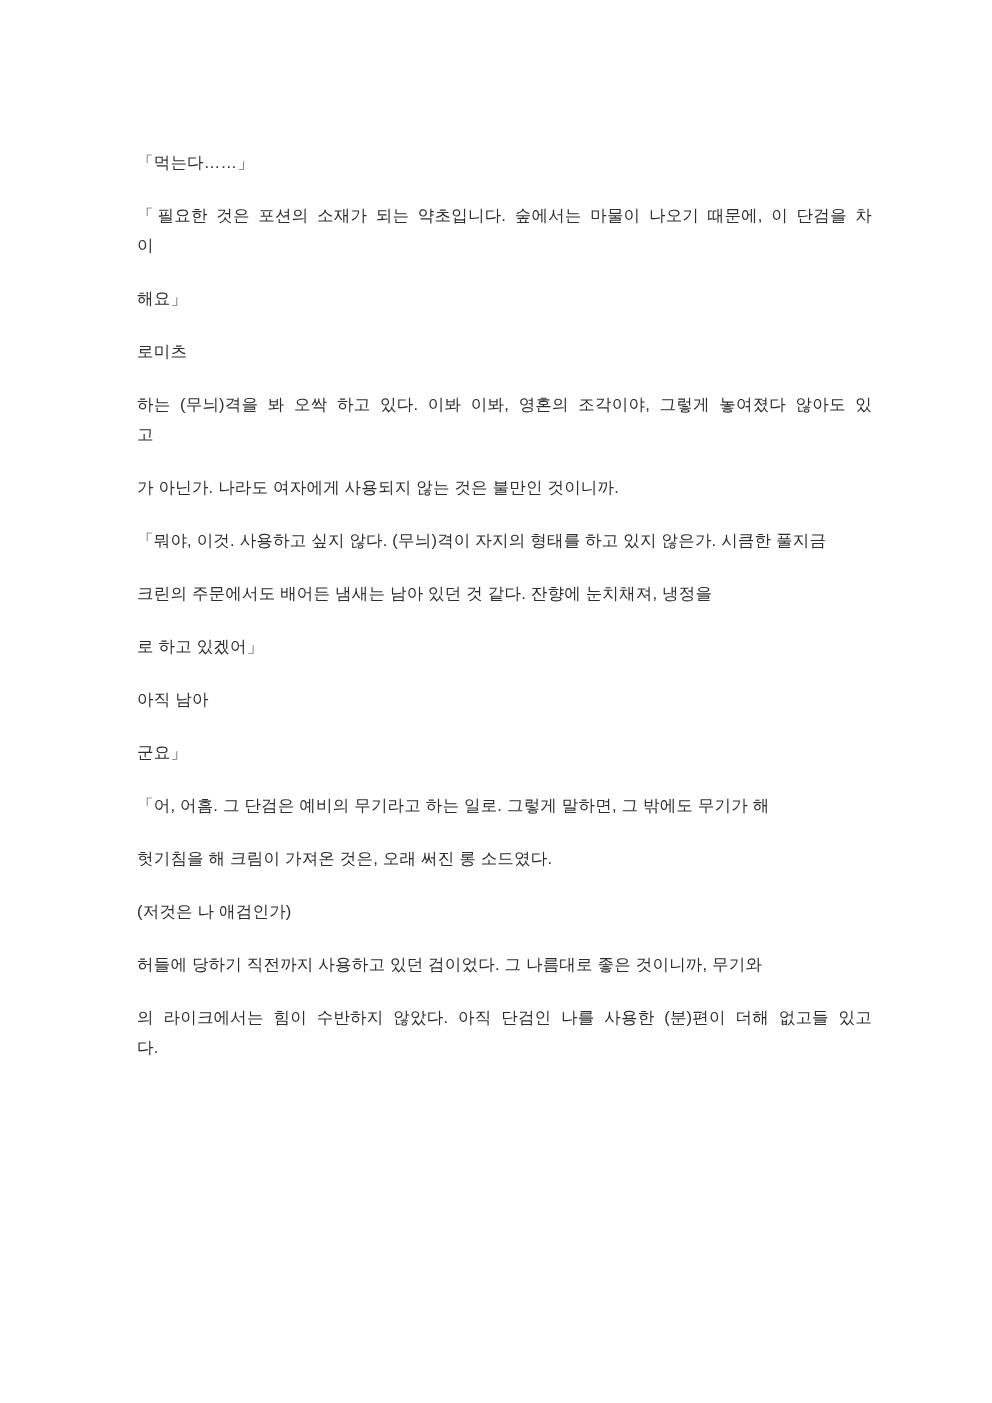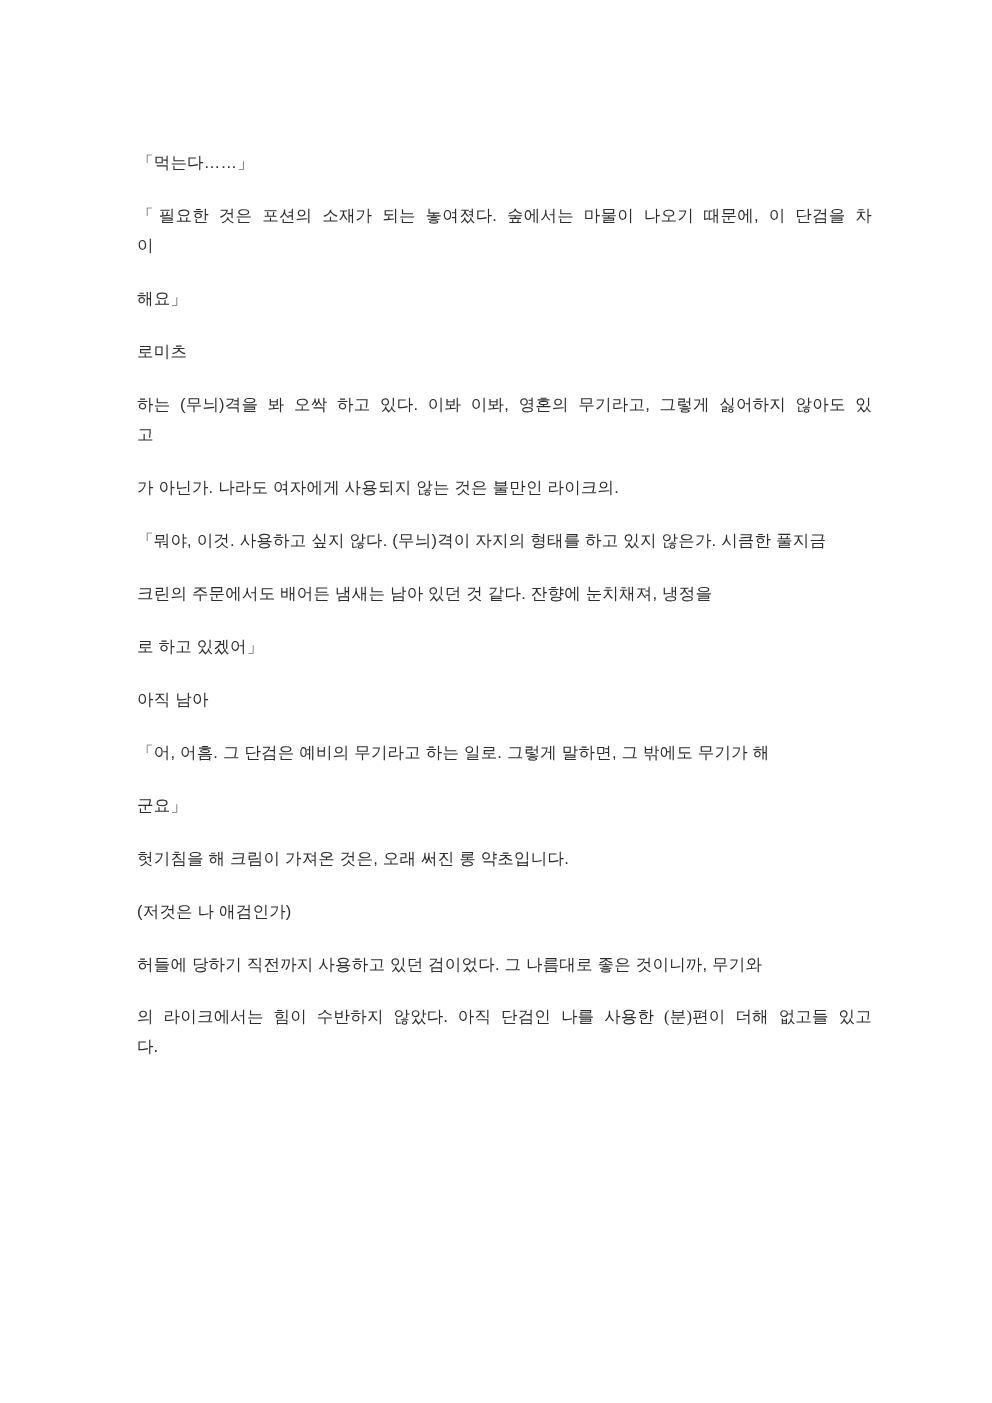--- a/index.html
+++ b/index.html
@@ -25,21 +25,20 @@
   }
   .para {
     margin: 0 0 23px 0;
     color: #2d2d2d;
     font-size: 16.5px;
     line-height: 30px;
     letter-spacing: 0.2px;
   }
   .para:last-child {
     margin-bottom: 0;
-    font-family: Liberation Serif, serif;
   }
   .line {
     text-align: left;
     white-space: normal;
   }
   
   .line.fill {
     text-align: justify;
     text-align-last: justify;
     text-justify: inter-word;
@@ -47,56 +46,56 @@
 </style>
 </head>
 <body style="background: rgb(255, 255, 255);">
 
 <div class="page">
   <div class="text-column" style="color: rgb(45, 45, 45);">
       <div class="para">
         <div class="line">「먹는다……」</div>
       </div>
       <div class="para">
-        <div class="line fill">「필요한 것은 포션의 소재가 되는 놓여졌다. 숲에서는 마물이 나오기 때문에, 이 단검을 차</div>
+        <div class="line fill">「필요한 것은 포션의 소재가 되는 약초입니다. 숲에서는 마물이 나오기 때문에, 이 단검을 차</div>
         <div class="line">이</div>
       </div>
       <div class="para">
         <div class="line">해요」</div>
       </div>
       <div class="para">
         <div class="line">로미츠</div>
       </div>
       <div class="para">
-        <div class="line fill">하는 (무늬)격을 봐 오싹 하고 있다. 이봐 이봐, 영혼의 무기라고, 그렇게 싫어하지 않아도 있</div>
+        <div class="line fill">하는 (무늬)격을 봐 오싹 하고 있다. 이봐 이봐, 영혼의 조각이야, 그렇게 놓여졌다 않아도 있</div>
         <div class="line">고</div>
       </div>
       <div class="para">
-        <div class="line">가 아닌가. 나라도 여자에게 사용되지 않는 것은 불만인 라이크의.</div>
+        <div class="line">가 아닌가. 나라도 여자에게 사용되지 않는 것은 불만인 것이니까.</div>
       </div>
       <div class="para">
         <div class="line">「뭐야, 이것. 사용하고 싶지 않다. (무늬)격이 자지의 형태를 하고 있지 않은가. 시큼한 풀지금</div>
       </div>
       <div class="para">
         <div class="line">크린의 주문에서도 배어든 냄새는 남아 있던 것 같다. 잔향에 눈치채져, 냉정을</div>
       </div>
       <div class="para">
         <div class="line">로 하고 있겠어」</div>
       </div>
       <div class="para">
         <div class="line">아직 남아</div>
       </div>
       <div class="para">
+        <div class="line">군요」</div>
+      </div>
+      <div class="para">
         <div class="line">「어, 어흠. 그 단검은 예비의 무기라고 하는 일로. 그렇게 말하면, 그 밖에도 무기가 해</div>
       </div>
       <div class="para">
-        <div class="line">군요」</div>
-      </div>
-      <div class="para">
-        <div class="line">헛기침을 해 크림이 가져온 것은, 오래 써진 롱 약초입니다.</div>
+        <div class="line">헛기침을 해 크림이 가져온 것은, 오래 써진 롱 소드였다.</div>
       </div>
       <div class="para">
         <div class="line">(저것은 나 애검인가)</div>
       </div>
       <div class="para">
         <div class="line">허들에 당하기 직전까지 사용하고 있던 검이었다. 그 나름대로 좋은 것이니까, 무기와</div>
       </div>
       <div class="para">
         <div class="line fill">의 라이크에서는 힘이 수반하지 않았다. 아직 단검인 나를 사용한 (분)편이 더해 없고들 있고</div>
         <div class="line">다.</div>

